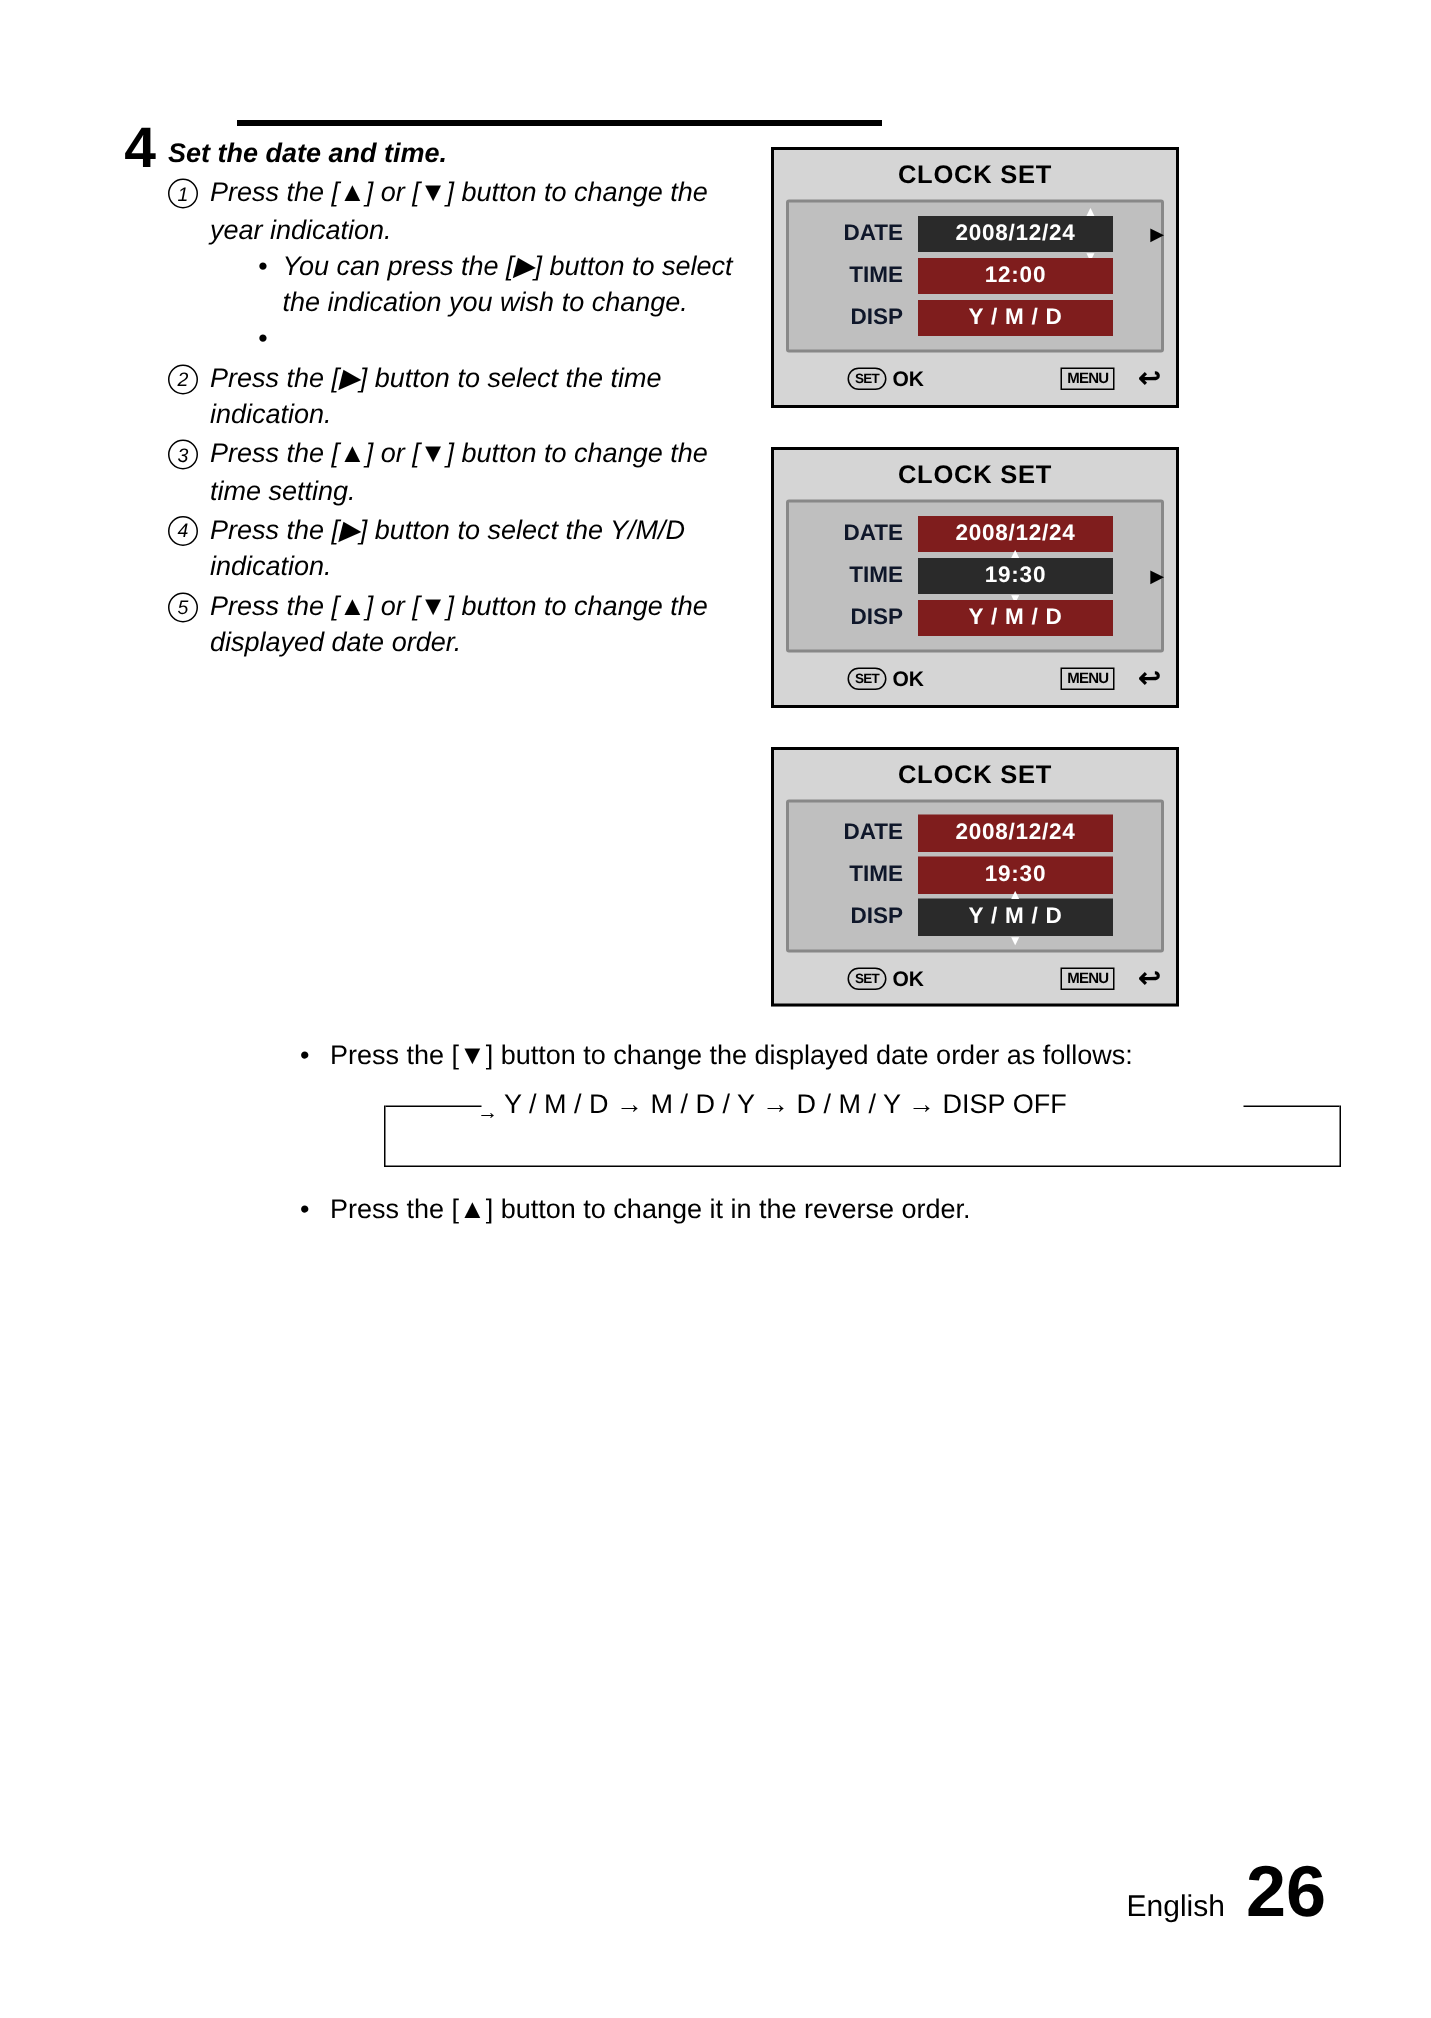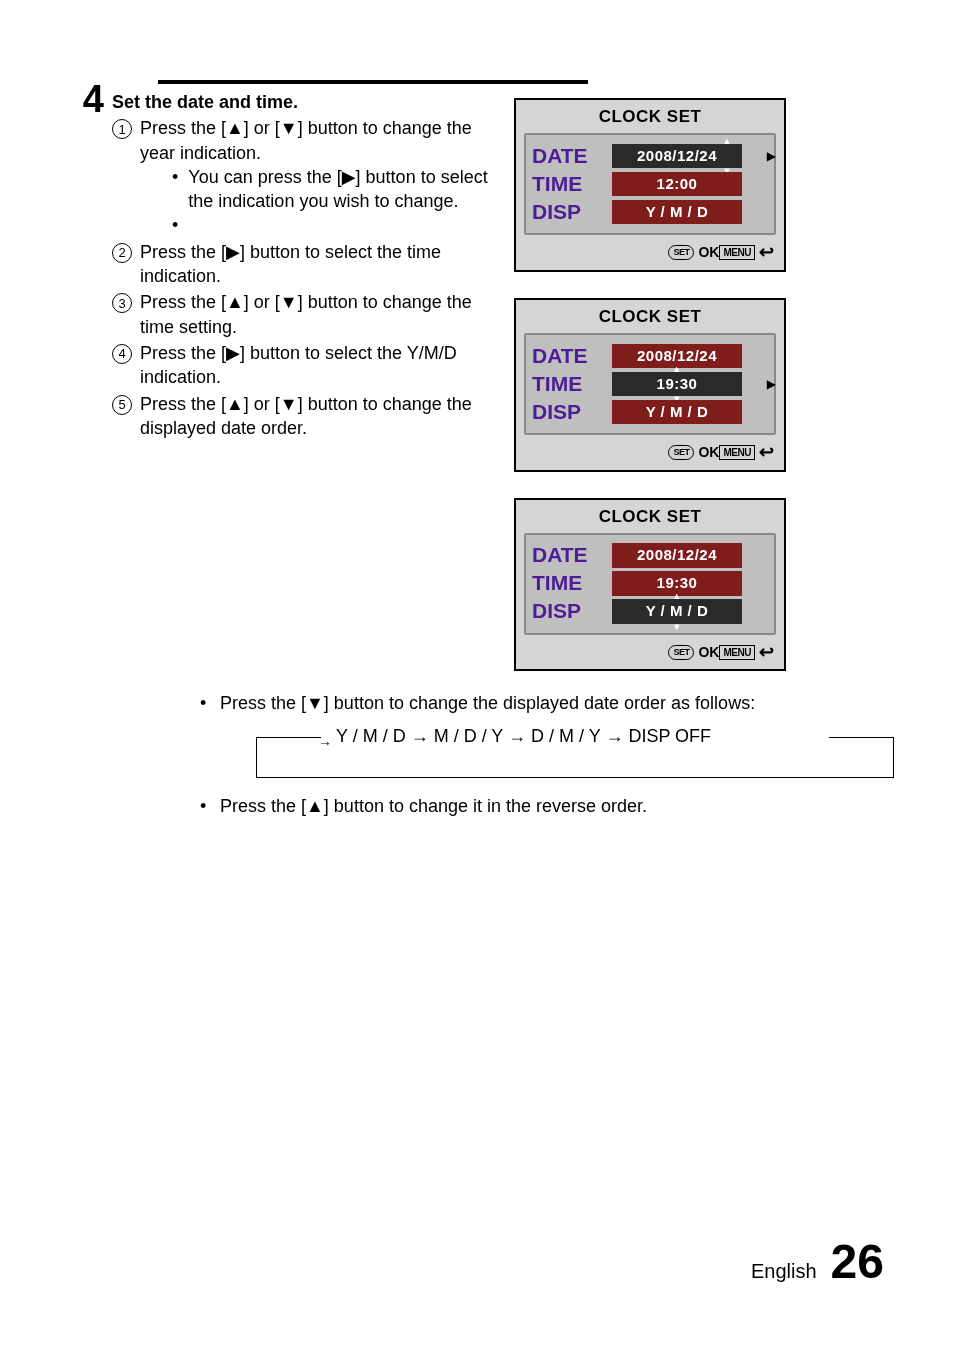--- a/index.html
+++ b/index.html
@@ -46,20 +46,21 @@
     font-weight: bold;
     width: 44px;
     line-height: 1;
     text-align: right;
     padding-right: 8px;
     margin-top: -6px;
   }
   .step-body {
     flex: 1;
     padding-top: 4px;
+    font-style: italic;
   }
   .step-title {
     font-weight: bold;
   }
   .ol-circ {
     list-style: none;
     padding: 0;
     margin: 2px 0 0 0;
   }
   .ol-circ > li {
@@ -123,23 +124,24 @@
     position: relative;
   }
   .srow {
     display: flex;
     align-items: center;
     height: 26px;
     margin: 2px 0;
   }
   .slabel {
     width: 70px;
-    font-weight: bold;
-    font-size: 21px;
-    color: #4c1d95;
+    text-align: right;
+    font-weight: bold;
+    font-size: 15px;
+    color: #0f172a;
     padding-right: 10px;
   }
   .sval-wrap {
     flex: 1;
     position: relative;
     display: flex;
     align-items: center;
   }
   .sval {
     background: #7f1d1d;
@@ -176,25 +178,26 @@
   .sel-right {
     position: absolute;
     right: -8px;
     top: 50%;
     transform: translateY(-50%);
     color: #000;
     font-size: 12px;
   }
   .screen-footer {
     display: flex;
-    justify-content: flex-end;
+    justify-content: space-between;
     align-items: center;
     padding: 2px 10px 8px;
     font-weight: bold;
     font-size: 14px;
+    margin-left: 39px;
   }
   .set-badge {
     display: inline-flex;
     align-items: center;
     gap: 4px;
   }
   .set-oval {
     display: inline-flex;
     align-items: center;
     justify-content: center;
@@ -203,21 +206,21 @@
     font-size: 9px;
     font-weight: bold;
     padding: 0 4px;
     height: 13px;
     background: #d5d5d5;
     letter-spacing: -0.5px;
   }
   .menu-badge {
     display: inline-flex;
     align-items: center;
-    gap: 4px;
+    gap: 16px;
   }
   .menu-box {
     border: 1.5px solid #000;
     font-size: 10px;
     font-weight: bold;
     padding: 0 3px;
     line-height: 13px;
     height: 13px;
     background: #d5d5d5;
     letter-spacing: -0.5px;

